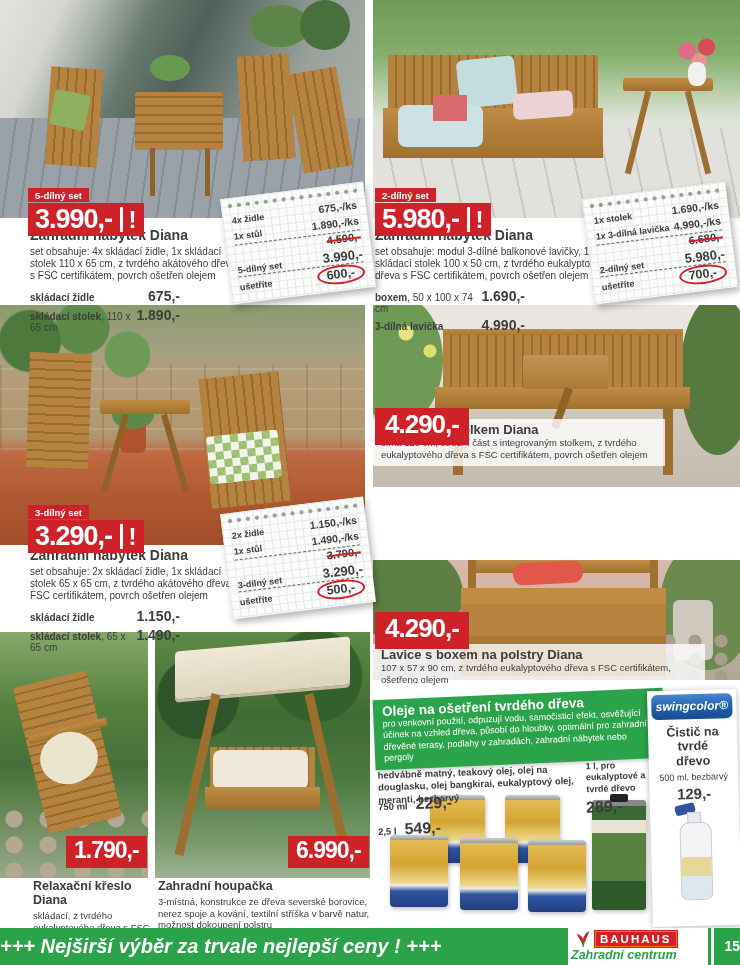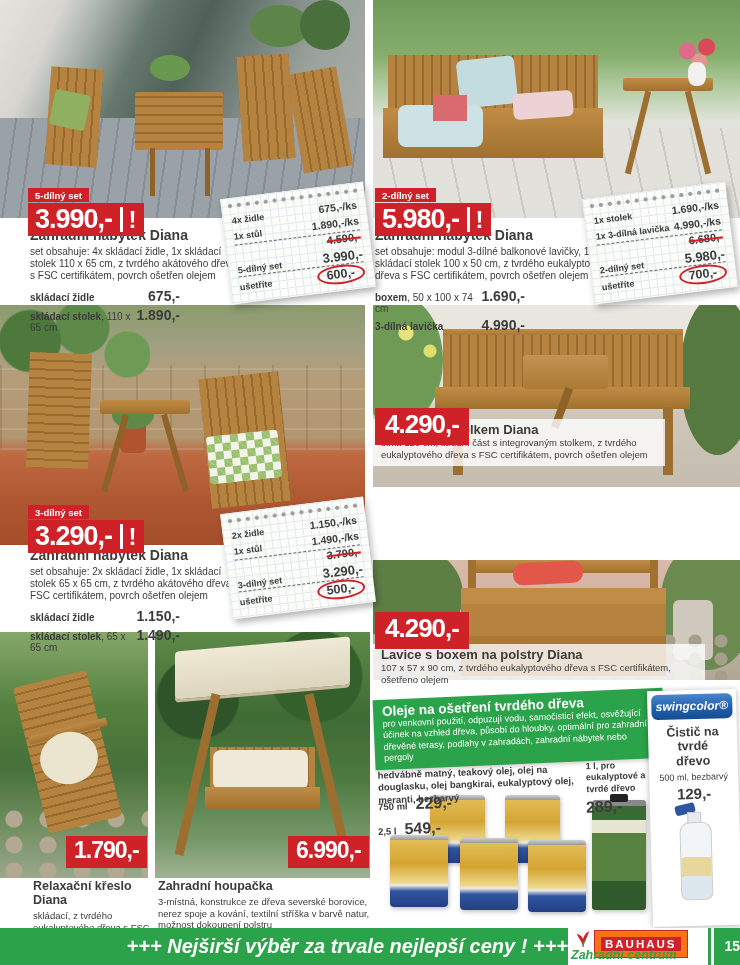--- a/index.html
+++ b/index.html
@@ -68,23 +68,23 @@
 .spray .neck {position:absolute;left:12px;top:8px;width:14px;height:14px;background:#e8eaec;border:1px solid #c9ccd0;}
 .spray .trig {position:absolute;left:0;top:0;width:20px;height:10px;background:#2f55a0;border-radius:3px;transform:rotate(-12deg);}
 
 
 .can {position:absolute;border-radius:4px;background:linear-gradient(180deg,#cfcfcf 0%,#9a9a9a 7%,#e3bc55 7%,#d4a432 40%,#efd98e 66%,#ecebe6 70%,#2f55a0 78%,#243f83 100%);box-shadow:1px 2px 4px rgba(0,0,0,.25);}
 .tin {position:absolute;border-radius:3px;background:linear-gradient(180deg,#888 0 5%,#3a6b35 5% 18%,#e8e4d4 18% 30%,#57823f 30% 74%,#2f5a2b 74% 100%);box-shadow:1px 2px 4px rgba(0,0,0,.25);}
 .tin .cap {position:absolute;left:34%;top:-6px;width:32%;height:8px;background:#222;border-radius:2px;}
 
 
 .banner {position:absolute;left:0;top:928px;width:740px;height:37px;background:#2aa34a;z-index:7;}
-.banner-text {position:absolute;left:0;top:0;width:568px;height:37px;line-height:37px;text-align:right;color:#fff;font-weight:bold;font-style:italic;font-size:20px;white-space:nowrap;}
+.banner-text {position:absolute;left:0;top:0;width:568px;height:37px;line-height:37px;text-align:left;color:#fff;font-weight:bold;font-style:italic;font-size:20px;white-space:nowrap;}
 .logo-box {position:absolute;left:568px;top:0;width:140px;height:37px;background:#fff;}
-.bh-word {position:absolute;left:27px;top:3px;background:#cf2128;color:#fff;font-weight:bold;font-size:11.5px;letter-spacing:2px;padding:1px 4px;border:6px solid #f97316;outline:1px solid #cf2128;}
+.bh-word {position:absolute;left:27px;top:3px;background:#cf2128;color:#fff;font-weight:bold;font-size:11.5px;letter-spacing:2px;padding:1px 4px;border:1px solid #f97316;outline:1px solid #cf2128;}
 .bh-sub {position:absolute;left:3px;top:20px;color:#2aa34a;font-weight:bold;font-style:italic;font-size:12.5px;white-space:nowrap;}
 .pagenum {position:absolute;left:711px;top:0;width:29px;height:37px;background:#2aa34a;border-left:3px solid #fff;color:#fff;font-weight:bold;font-size:14px;text-align:right;line-height:37px;}
 
 
 .p-tl {left:0;top:0;width:365px;height:218px;background:linear-gradient(115deg,#e4e3de 0%,#d6d5d0 14%,#aab3ac 22%,#67786e 34%,#4f6158 46%,#72807a 58%,#9aa19b 72%,#b0b3ae 100%);}
 .p-tr {left:373;top:0;width:367px;height:218px;}
 .p-ml {left:0;top:305px;width:365px;height:240px;background:linear-gradient(180deg,#8a9b6e 0%,#a3a083 18%,#b59d79 30%,#b19770 55%,#bf6a43 62%,#b05832 80%,#a34e2b 100%);}
 .p-mr {left:373px;top:305px;width:367px;height:182px;background:linear-gradient(180deg,#e9e7e0 0%,#e3e0d8 52%,#cfc8ba 58%,#c4bcae 100%);}
 .p-lb {left:373px;top:560px;width:367px;height:120px;background:linear-gradient(180deg,#d9b9aa 0%,#d3b2a3 40%,#bdb3a2 48%,#b0a795 100%);}
 .p-kr {left:0;top:632px;width:148px;height:246px;background:linear-gradient(180deg,#86a86a 0%,#55813f 30%,#46703a 55%,#6a8a58 75%,#9aa88c 100%);}

